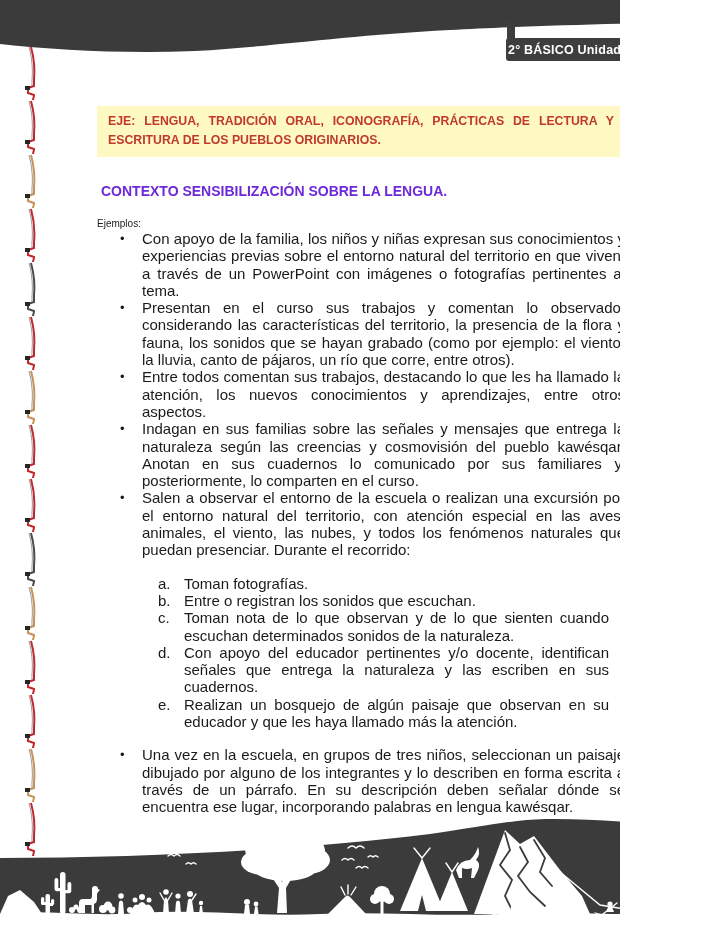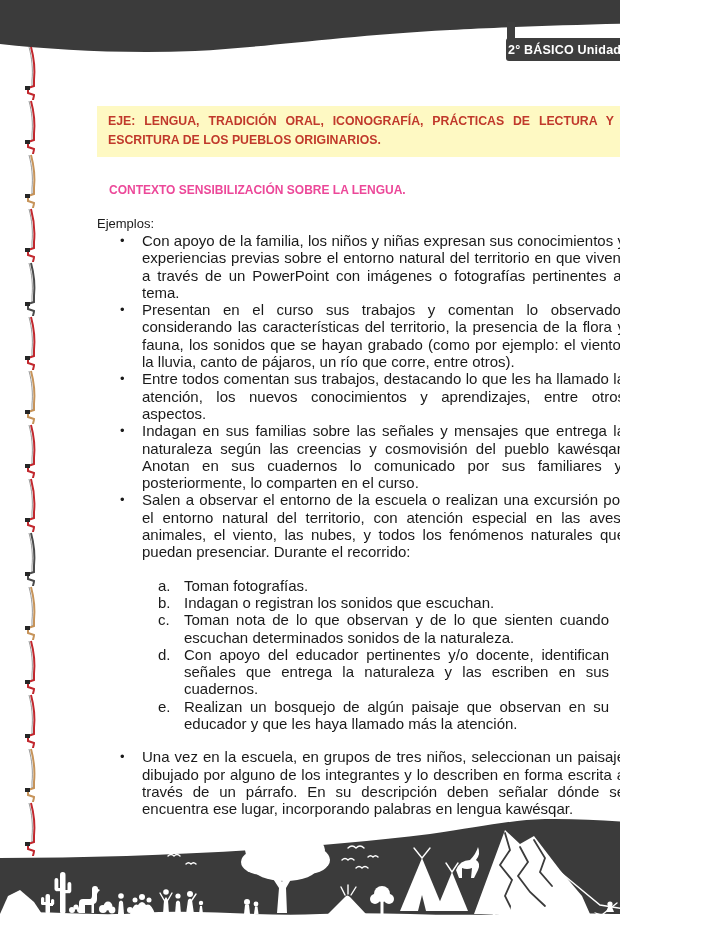--- a/index.html
+++ b/index.html
@@ -15,25 +15,25 @@
 
   
   .zz-left{position:absolute;left:24px;top:46px;}
   .zz-right{position:absolute;left:644px;top:50px;}
 
   
   .content{position:absolute;left:97px;top:106px;width:528px;}
   .doc-title{text-align:center;font-size:15px;font-weight:bold;margin:0 0 17px 0;color:#111;}
   .eje-banner{background:#fef9c3;color:#c0392b;font-weight:bold;font-size:12.3px;
               line-height:19px;padding:6px 11px 7px 11px;text-align:justify;margin-bottom:26px;}
-  .context-heading{color:#ec4899;font-weight:bold;font-size:12px;margin:0 0 19px 12px;}
+  .context-heading{color:#6d28d9;font-weight:bold;font-size:14px;margin:0 0 19px 4px;}
   .activity-par{font-size:11.6px;line-height:17.3px;text-align:justify;
                 margin:0 0 18px 0;padding-left:68px;text-indent:-68px;}
   .activity-label{color:#be5b28;font-weight:bold;}
-  .examples-heading{font-size:13px;margin:0 0 1px 0;}
+  .examples-heading{font-size:10px;margin:0 0 1px 0;}
   ul.example-list{list-style:none;margin:0;padding:0 0 0 45px;font-size:15px;line-height:17.3px;}
   ul.example-list>li{position:relative;text-align:justify;}
   ul.example-list>li::before{content:"\2022";position:absolute;left:-22px;top:0;font-size:13px;}
   ol.step-list{list-style:none;margin:16px;padding:0;counter-reset:step;}
   ol.step-list>li{position:relative;padding-left:26px;text-align:justify;counter-increment:step;}
   ol.step-list>li::before{content:counter(step,lower-alpha) ".";position:absolute;left:0;top:0;}
 
   
   .footer-svg{position:absolute;left:0;top:810px;}
   .sil{fill:#ffffff;}
@@ -106,21 +106,21 @@
 
     <ul class="example-list">
       <li>Con apoyo de la familia, los niños y niñas expresan sus conocimientos y experiencias previas sobre el entorno natural del territorio en que viven, a través de un PowerPoint con imágenes o fotografías pertinentes al tema.</li>
       <li>Presentan en el curso sus trabajos y comentan lo observado, considerando las características del territorio, la presencia de la flora y fauna, los sonidos que se hayan grabado (como por ejemplo: el viento, la lluvia, canto de pájaros, un río que corre, entre otros).</li>
       <li>Entre todos comentan sus trabajos, destacando lo que les ha llamado la atención, los nuevos conocimientos y aprendizajes, entre otros aspectos.</li>
       <li>Indagan en sus familias sobre las señales y mensajes que entrega la naturaleza según las creencias y cosmovisión del pueblo kawésqar. Anotan en sus cuadernos lo comunicado por sus familiares y, posteriormente, lo comparten en el curso.</li>
       <li>
         <span>Salen a observar el entorno de la escuela o realizan una excursión por el entorno natural del territorio, con atención especial en las aves, animales, el viento, las nubes, y todos los fenómenos naturales que puedan presenciar. Durante el recorrido:</span>
         <ol class="step-list">
           <li>Toman fotografías.</li>
-          <li>Indagan o registran los sonidos que escuchan.</li>
+          <li>Entre o registran los sonidos que escuchan.</li>
           <li>Toman nota de lo que observan y de lo que sienten cuando escuchan determinados sonidos de la naturaleza.</li>
           <li>Con apoyo del educador pertinentes y/o docente, identifican señales que entrega la naturaleza y las escriben en sus cuadernos.</li>
           <li>Realizan un bosquejo de algún paisaje que observan en su educador y que les haya llamado más la atención.</li>
         </ol>
       </li>
       <li>Una vez en la escuela, en grupos de tres niños, seleccionan un paisaje dibujado por alguno de los integrantes y lo describen en forma escrita a través de un párrafo. En su descripción deben señalar dónde se encuentra ese lugar, incorporando palabras en lengua kawésqar.</li>
     </ul>
   </div>
 
   <svg class="footer-svg" width="720" height="122">

